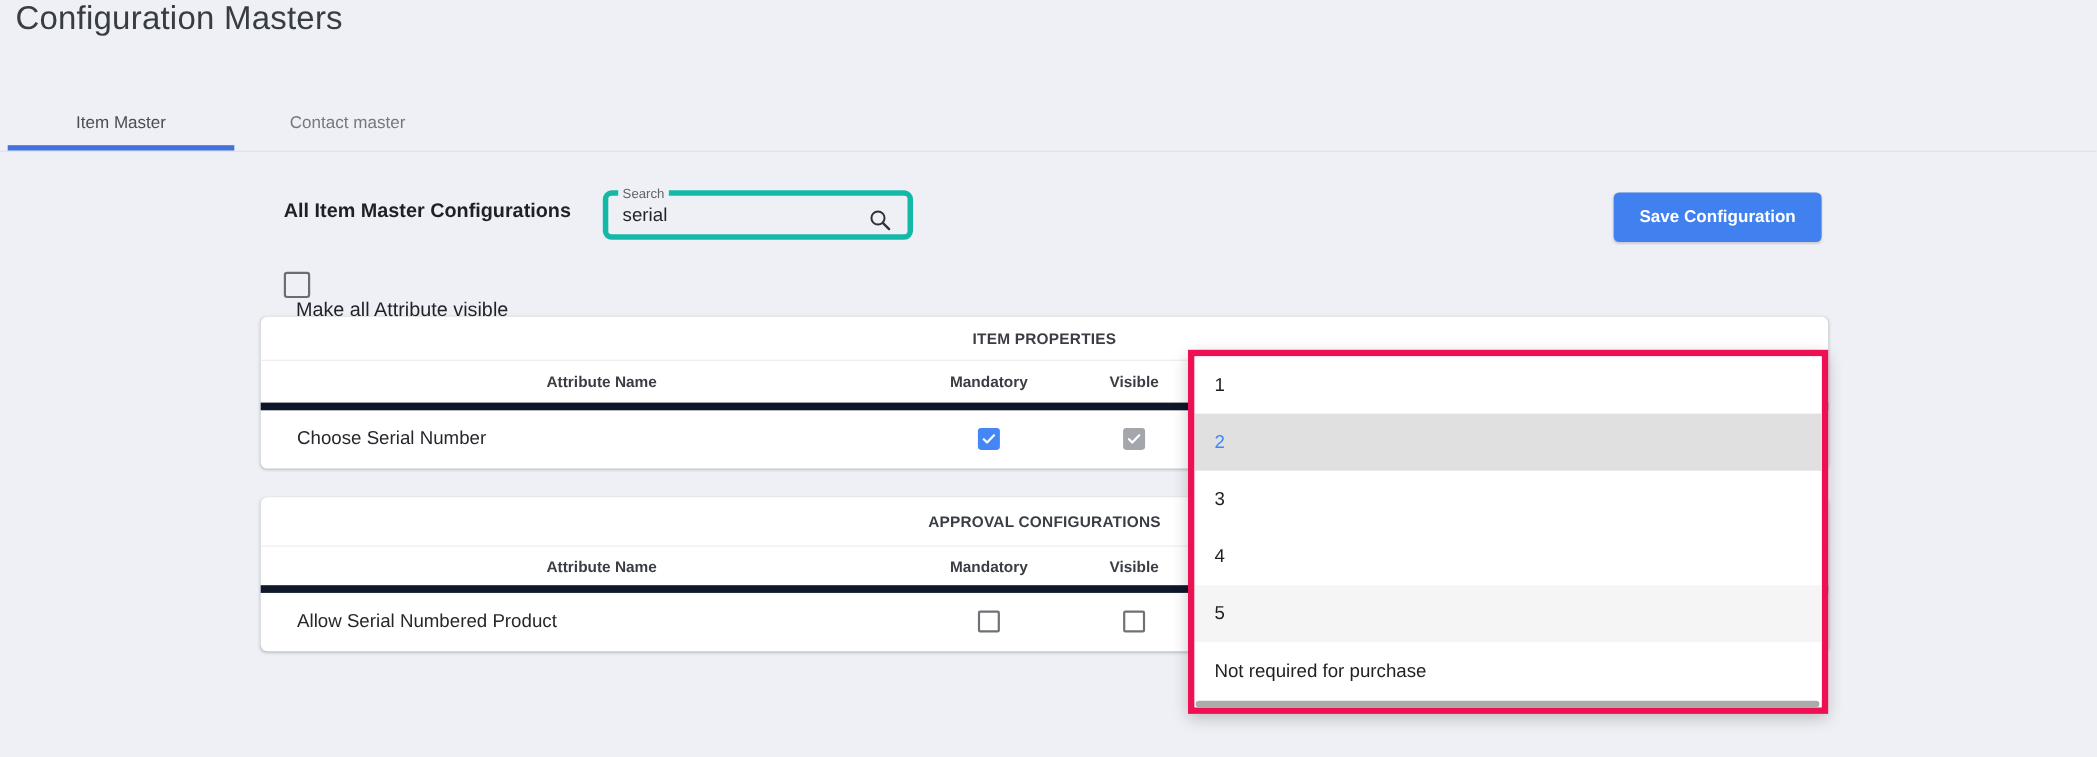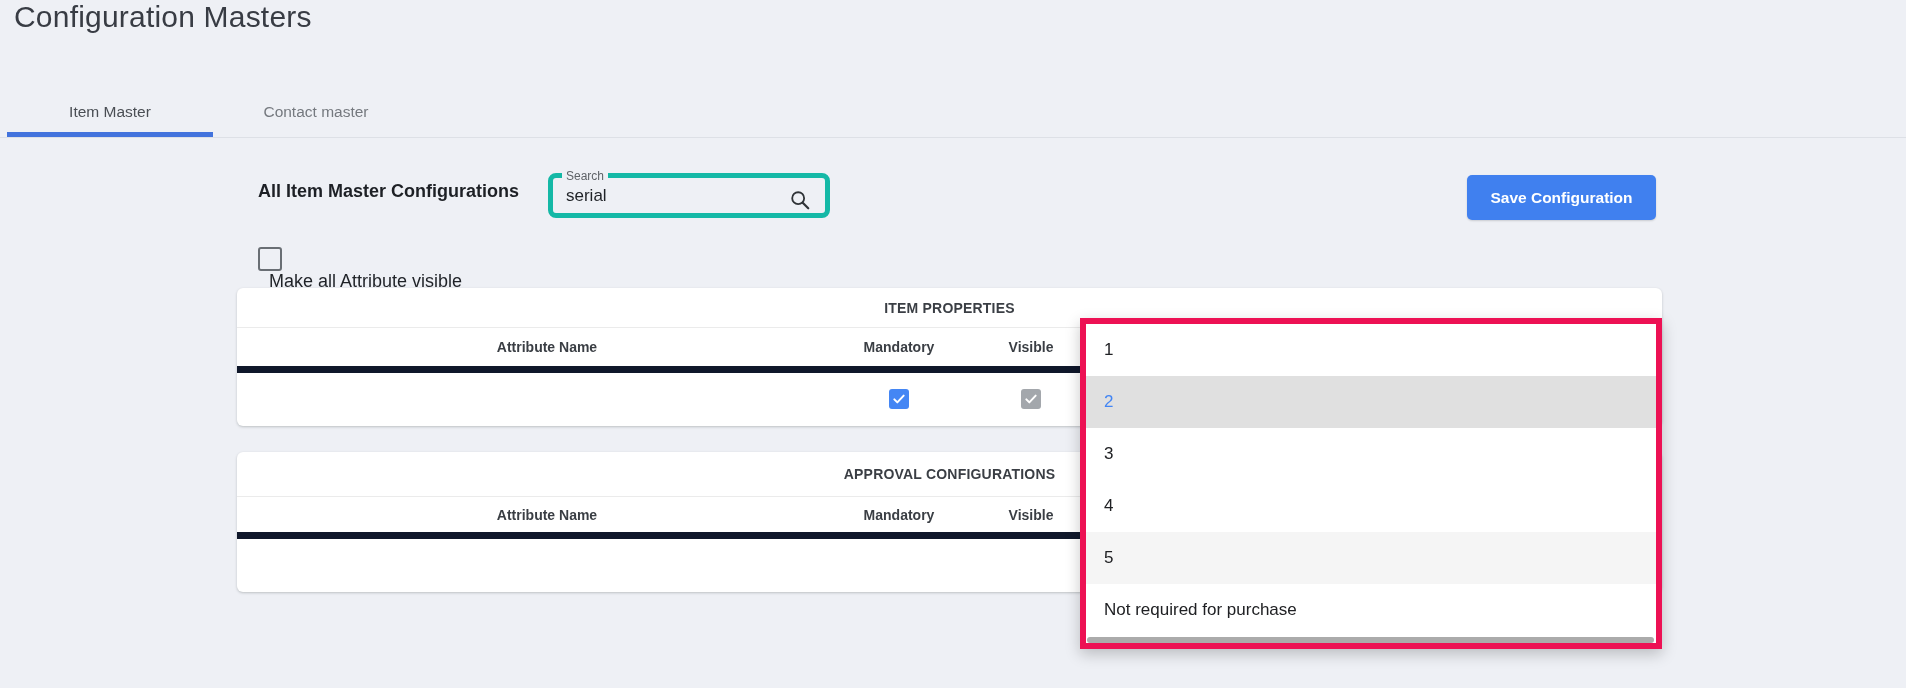--- a/index.html
+++ b/index.html
@@ -181,20 +181,21 @@
 </div>
 
 <div class="abs card card-item">
   <div class="card-title-row">ITEM PROPERTIES</div>
   <div class="card-header-row">
     <span class="th th-name">Attribute Name</span>
     <span class="th th-mandatory">Mandatory</span>
     <span class="th th-visible">Visible</span>
   </div>
   <div class="card-data-row">
+    <span class="row-name">Choose Serial Number</span>
     <span class="cell-check cell-mandatory">
       <span class="cb cb-checked-blue">
         <svg viewBox="0 0 24 24" width="16" height="16">
           <path d="M5 12.5l4.5 4.5L19 7" fill="none" stroke="#ffffff" stroke-width="3" stroke-linecap="round" stroke-linejoin="round"></path>
         </svg>
       </span>
     </span>
     <span class="cell-check cell-visible">
       <span class="cb cb-checked-gray">
         <svg viewBox="0 0 24 24" width="16" height="16">
@@ -204,20 +205,29 @@
     </span>
   </div>
 </div>
 
 <div class="abs card card-approval">
   <div class="card-title-row">APPROVAL CONFIGURATIONS</div>
   <div class="card-header-row">
     <span class="th th-name">Attribute Name</span>
     <span class="th th-mandatory">Mandatory</span>
     <span class="th th-visible">Visible</span>
+  </div>
+  <div class="card-data-row">
+    <span class="row-name">Allow Serial Numbered Product</span>
+    <span class="cell-check cell-mandatory">
+      <span class="cb cb-unchecked"></span>
+    </span>
+    <span class="cell-check cell-visible">
+      <span class="cb cb-unchecked"></span>
+    </span>
   </div>
 </div>
 
 <div class="abs dropdown-annotation">
   <div class="menu">
     <div class="menu-option">1</div>
     <div class="menu-option selected">2</div>
     <div class="menu-option">3</div>
     <div class="menu-option">4</div>
     <div class="menu-option hovered">5</div>

